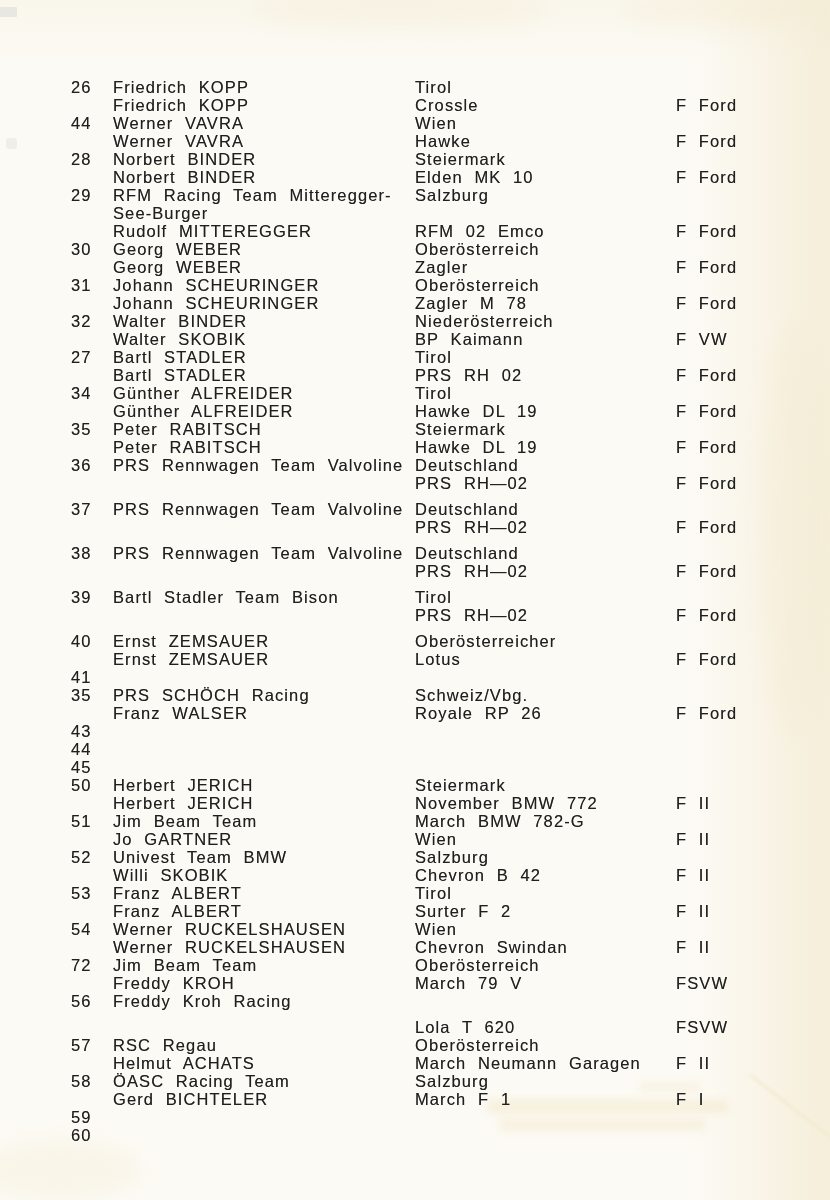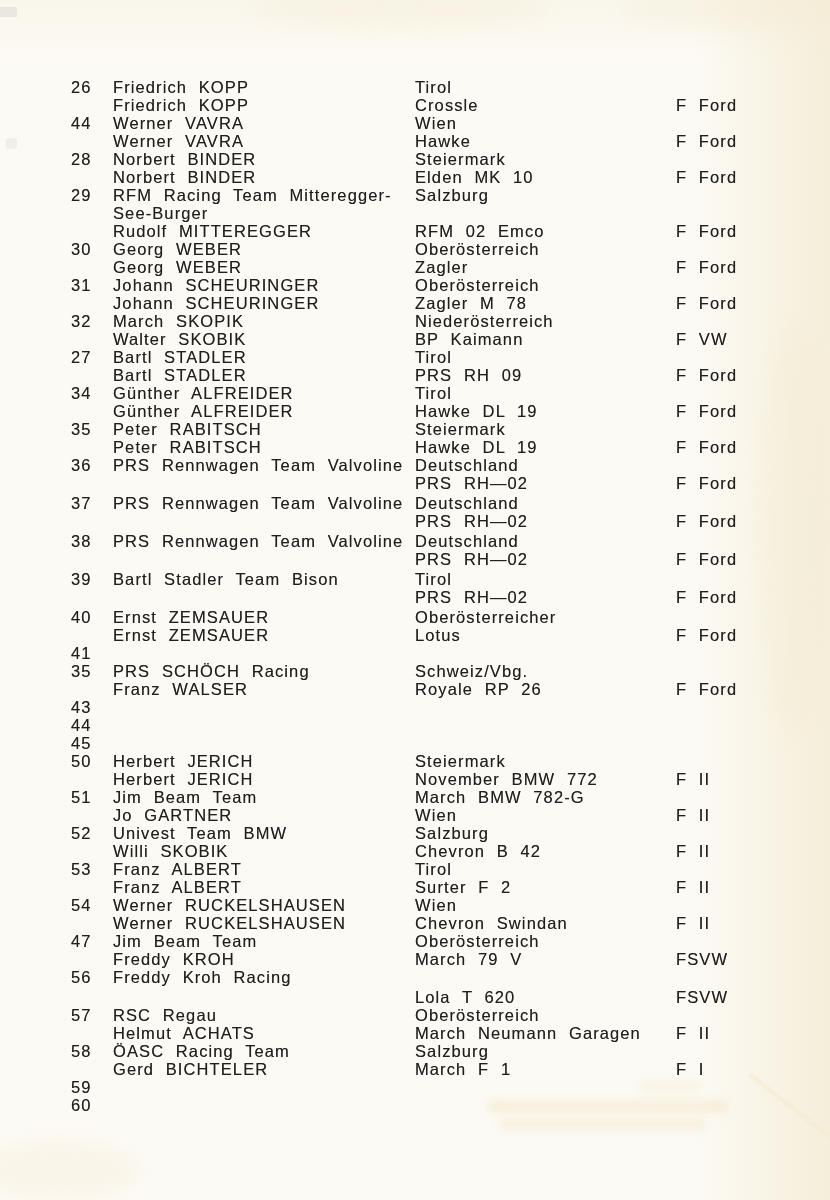--- a/index.html
+++ b/index.html
@@ -37,21 +37,21 @@
 
   
   .entries{
     position:absolute;left:0;top:78px;width:830px;
     color:var(--ink,#1f1f1f);
     font-size:16.5px;line-height:18px;
     letter-spacing:1.1px;word-spacing:6px;
     text-shadow:0 0 .4px rgba(31,31,31,.55);
   }
   .row{position:relative;height:18px;}
-  .row.gap{margin-top:2px;}
+  .row.gap{margin-top:8px;}
   .cell{position:absolute;top:0;white-space:nowrap;}
   .c-num{left:71px;}
   .c-name{left:113px;}
   .c-loc{left:415px;text-align:center;}
   .c-cls{left:676px;}
 </style>
 </head>
 <body>
 
 <div class="page">
@@ -125,36 +125,36 @@
         <span class="cell c-name">Johann SCHEURINGER</span>
         <span class="cell c-loc">Oberösterreich</span>
       </div>
       <div class="row">
         <span class="cell c-name">Johann SCHEURINGER</span>
         <span class="cell c-loc">Zagler M 78</span>
         <span class="cell c-cls">F Ford</span>
       </div>
       <div class="row">
         <span class="cell c-num">32</span>
-        <span class="cell c-name">March SKOPIK</span>
+        <span class="cell c-name">Walter BINDER</span>
         <span class="cell c-loc">Niederösterreich</span>
       </div>
       <div class="row">
         <span class="cell c-name">Walter SKOBIK</span>
         <span class="cell c-loc">BP Kaimann</span>
         <span class="cell c-cls">F VW</span>
       </div>
       <div class="row">
         <span class="cell c-num">27</span>
         <span class="cell c-name">Bartl STADLER</span>
         <span class="cell c-loc">Tirol</span>
       </div>
       <div class="row">
         <span class="cell c-name">Bartl STADLER</span>
-        <span class="cell c-loc">PRS RH 09</span>
+        <span class="cell c-loc">PRS RH 02</span>
         <span class="cell c-cls">F Ford</span>
       </div>
       <div class="row">
         <span class="cell c-num">34</span>
         <span class="cell c-name">Günther ALFREIDER</span>
         <span class="cell c-loc">Tirol</span>
       </div>
       <div class="row">
         <span class="cell c-name">Günther ALFREIDER</span>
         <span class="cell c-loc">Hawke DL 19</span>
@@ -282,21 +282,21 @@
         <span class="cell c-num">54</span>
         <span class="cell c-name">Werner RUCKELSHAUSEN</span>
         <span class="cell c-loc">Wien</span>
       </div>
       <div class="row">
         <span class="cell c-name">Werner RUCKELSHAUSEN</span>
         <span class="cell c-loc">Chevron Swindan</span>
         <span class="cell c-cls">F II</span>
       </div>
       <div class="row">
-        <span class="cell c-num">47</span>
+        <span class="cell c-num">72</span>
         <span class="cell c-name">Jim Beam Team</span>
         <span class="cell c-loc">Oberösterreich</span>
       </div>
       <div class="row">
         <span class="cell c-name">Freddy KROH</span>
         <span class="cell c-loc">March 79 V</span>
         <span class="cell c-cls">FSVW</span>
       </div>
       <div class="row">
         <span class="cell c-num">56</span>

